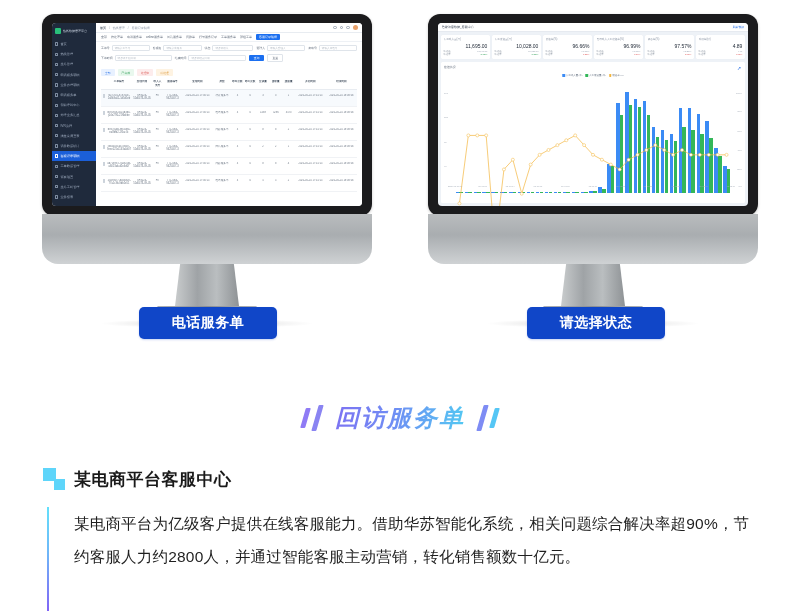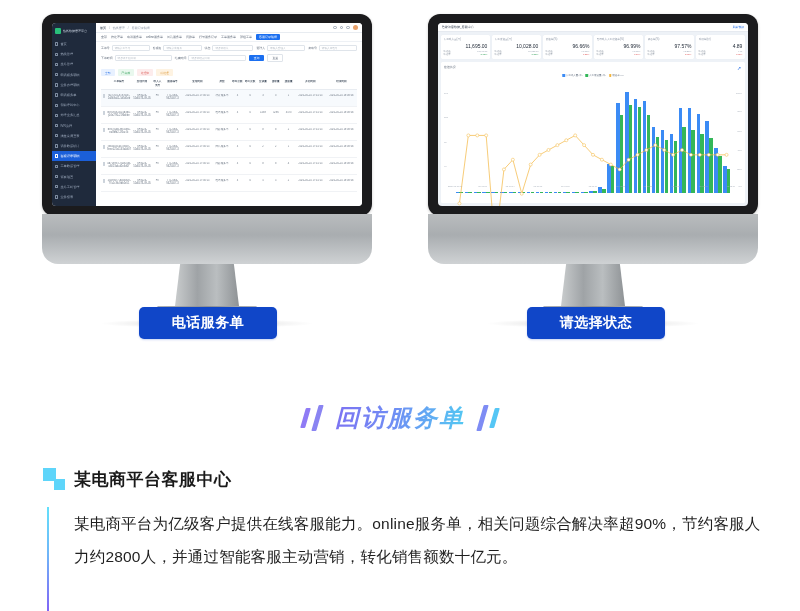--- a/index.html
+++ b/index.html
@@ -844,16 +844,16 @@
     </div>
   </div>
 
   <div class="case">
     <div class="case-mark">
       <span class="m1"></span>
       <span class="m2"></span>
     </div>
     <div class="case-h">某电商平台客服中心</div>
     <div class="case-rule"></div>
-    <div class="case-p">某电商平台为亿级客户提供在线客服能力。online服务单，相关问题综合解决率超90%，节约客服人力约2800人，并通过智能客服主动营销，转化销售额数十亿元。</div>
+    <div class="case-p">某电商平台为亿级客户提供在线客服能力。借助华苏智能化系统，相关问题综合解决率超90%，节约客服人力约2800人，并通过智能客服主动营销，转化销售额数十亿元。</div>
   </div>
 
 </div>
 
 </body></html>

